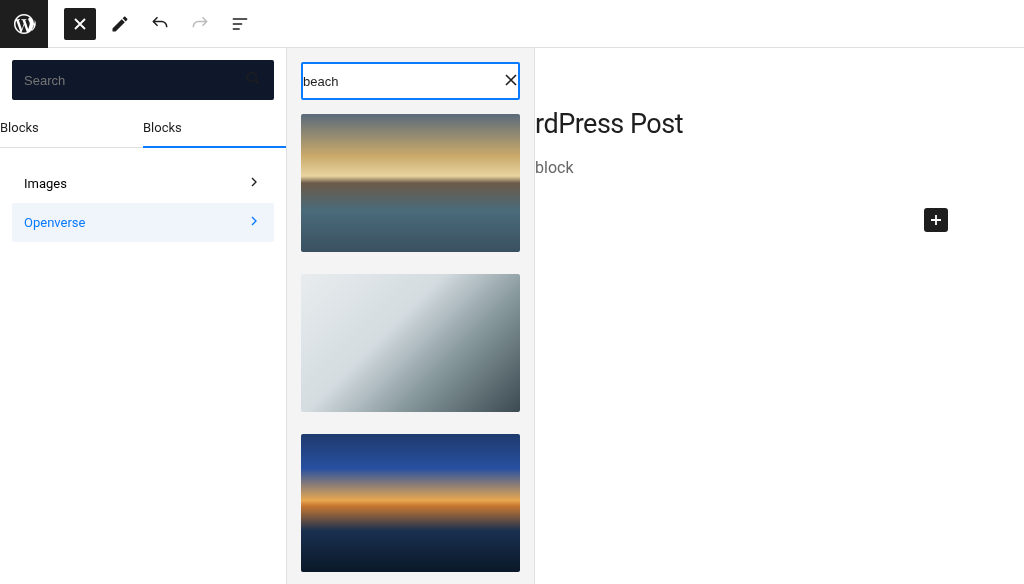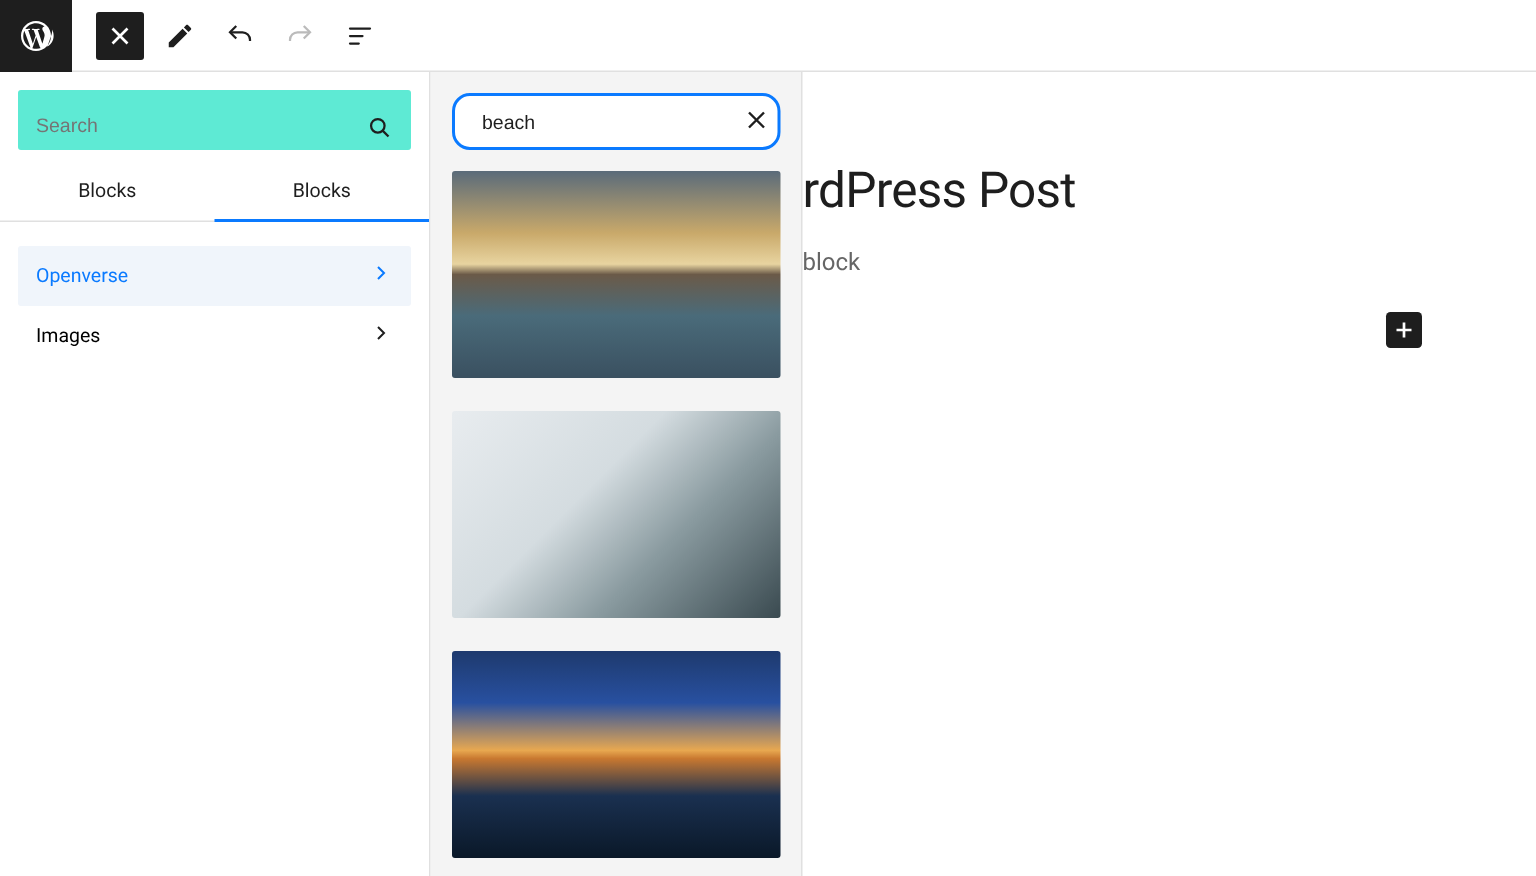--- a/index.html
+++ b/index.html
@@ -59,47 +59,47 @@
       top: 48px;
       left: 0;
       width: 287px;
       height: calc(584px - 48px);
       border-right: 1px solid #e0e0e0;
       background: #fff;
       padding: 12px;
     }
     .search-box {
       height: 40px;
-      background: #5eead4;
-      border-radius: 2px;
-      display: flex;
-      align-items: flex-start;
-      padding: 16px 12px;
+      background: #0f172a;
+      border-radius: 2px;
+      display: flex;
+      align-items: center;
+      padding: 0 12px;
       margin-bottom: 8px;
     }
     .search-box input {
       flex: 1;
       background: transparent;
       border: none;
       outline: none;
       font-size: 13px;
       color: #757575;
     }
     .search-box input::placeholder { color: #757575; }
     .search-icon { color: #1e1e1e; }
 
     .tabs {
       display: flex;
       margin: 0 -12px;
       border-bottom: 1px solid #e0e0e0;
     }
     .tab {
       flex: 1;
-      padding: 12px 16px;
-      text-align: center;
+      padding: 12px 0;
+      text-align: left;
       font-size: 13px;
       color: #1e1e1e;
       cursor: pointer;
       position: relative;
     }
     .tab.active::after {
       content: "";
       position: absolute;
       left: 0; right: 0; bottom: -1px;
       height: 2px;
@@ -131,25 +131,25 @@
       width: 248px;
       height: calc(584px - 48px);
       background: #f4f4f4;
       border-right: 1px solid #e0e0e0;
       padding: 14px;
       overflow-y: auto;
     }
     .media-search {
       height: 38px;
       border: 2px solid #0a7aff;
-      border-radius: 12px;
+      border-radius: 2px;
       background: #fff;
       display: flex;
       align-items: center;
-      padding: 0 18px;
+      padding: 0 0;
       margin-bottom: 14px;
     }
     .media-search input {
       flex: 1;
       border: none;
       outline: none;
       font-size: 13px;
       color: #1e1e1e;
     }
     .clear-btn { cursor: pointer; color: #1e1e1e; }
@@ -166,21 +166,21 @@
 
     
     .editor {
       position: absolute;
       top: 48px;
       left: 535px;
       right: 0;
       padding: 60px 24px 24px 0;
     }
     .post-title {
-      font-size: 33px;
+      font-size: 27px;
       font-weight: 400;
       color: #1e1e1e;
       letter-spacing: -0.5px;
     }
     .placeholder-line {
       margin-top: 18px;
       font-size: 16px;
       color: #666;
     }
     .add-block {
@@ -265,36 +265,36 @@
       </svg>
     </span>
   </div>
 
   <div class="tabs">
     <div class="tab">Blocks</div>
     <div class="tab active">Blocks</div>
   </div>
 
   <div class="media-list">
+    <div class="media-item">
+      <span>Images</span>
+      <span class="chev">
+        <svg width="16" height="16" viewBox="0 0 24 24" fill="none" stroke="currentColor" stroke-width="2">
+            <path d="M9 6l6 6-6 6"></path>
+          </svg>
+      </span>
+    </div>
     <div class="media-item active">
       <span>Openverse</span>
       <span class="chev">
         <svg width="16" height="16" viewBox="0 0 24 24" fill="none" stroke="currentColor" stroke-width="2">
             <path d="M9 6l6 6-6 6"></path>
           </svg>
       </span>
     </div>
-    <div class="media-item">
-      <span>Images</span>
-      <span class="chev">
-        <svg width="16" height="16" viewBox="0 0 24 24" fill="none" stroke="currentColor" stroke-width="2">
-            <path d="M9 6l6 6-6 6"></path>
-          </svg>
-      </span>
-    </div>
   </div>
 </div>
 
 <div class="media-panel">
   <div class="media-search">
     <input type="text" value="beach" style="">
     <span class="clear-btn">
       <svg width="14" height="14" viewBox="0 0 14 14" fill="none" stroke="currentColor" stroke-width="1.6">
         <path d="M2 2 L12 12 M12 2 L2 12"></path>
       </svg>

